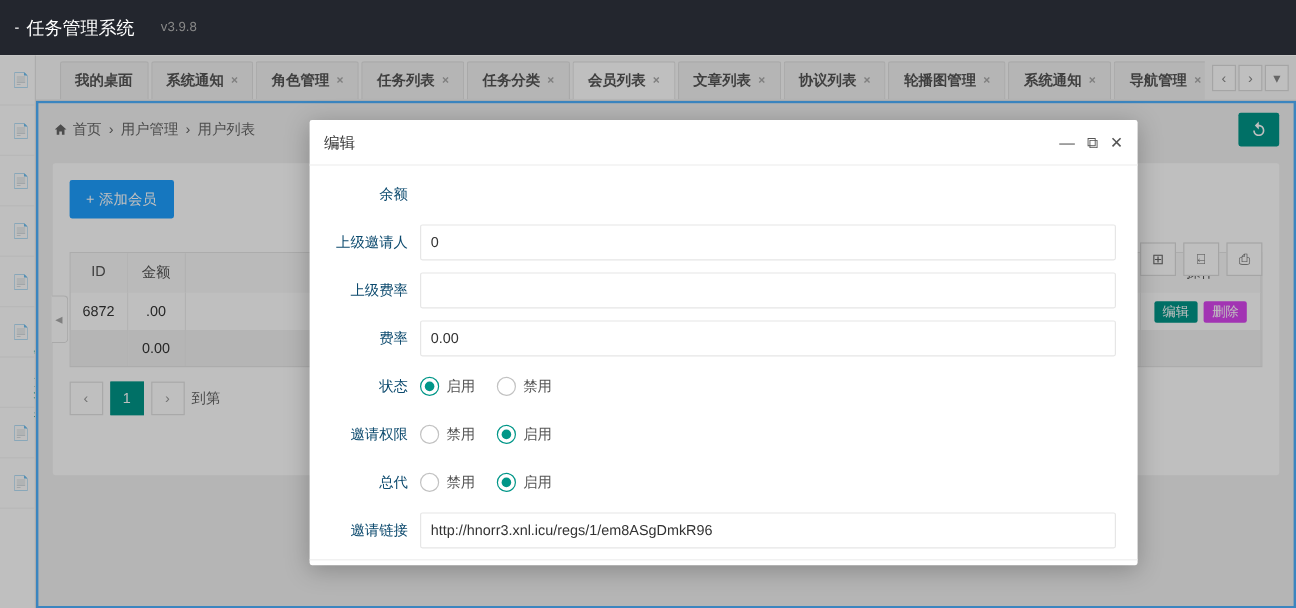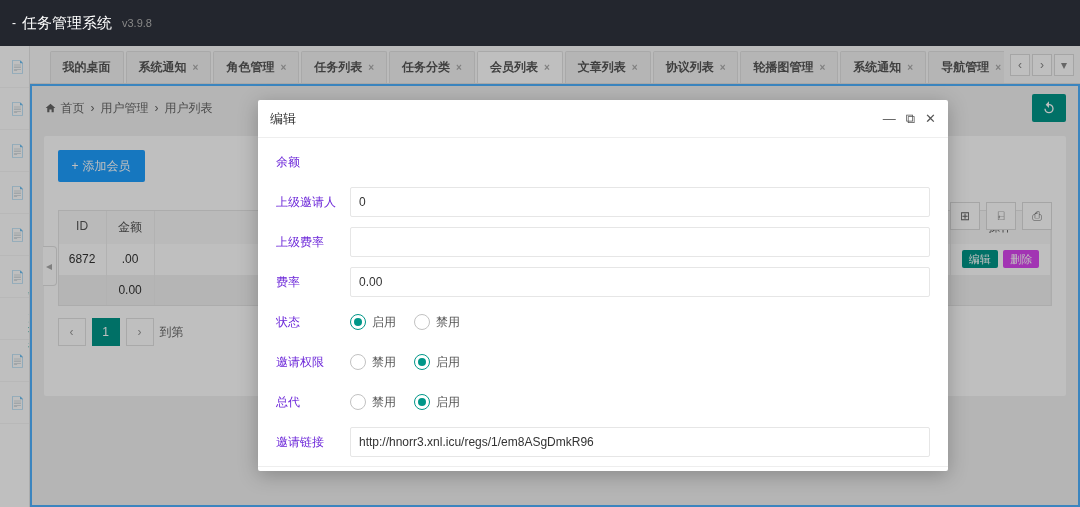--- a/index.html
+++ b/index.html
@@ -1,21 +1,21 @@
 <!DOCTYPE html>
 <html><head>
 <meta charset="utf-8">
 <style>
   * { box-sizing: border-box; margin: 0; padding: 0; }
   body { font-family: "Microsoft YaHei", "Helvetica Neue", Arial, sans-serif; font-size: 12px; color: #333; background: #fff; width:1080px; height:507px; overflow:hidden; position:relative; }
   .topbar { height: 46px; background: #23262e; color:#fff; display:flex; align-items:center; padding:0 12px; justify-content:space-between; }
   .topbar-left { display:flex; align-items:center; gap:6px;}
   .title { font-size:15px; font-weight:500;}
   .subtitle { font-size:15px; font-weight:500; }
-  .version { font-size:11px; color:#888; margin-left:4px;}
+  .version { font-size:11px; color:#888; margin-left:16px;}
   .topbar-right { display:flex; align-items:center; gap:14px; font-size:13px;}
   .topbar-right span { cursor:pointer; }
   svg { display:block; }
 
   .wrap { display:flex; height:calc(100% - 46px); }
   .sidebar { width:135px; background:#fff; border-right:1px solid #e6e6e6; overflow:hidden;}
   .sidebar-item { display:flex; align-items:center; justify-content:space-between; padding:0 10px; height:42px; cursor:pointer; color:#333; border-bottom:1px solid #f6f6f6;}
   .sidebar-item .lbl { display:flex; align-items:center; gap:6px;}
   .sidebar-item.sub { padding-left:28px; color:#009688;}
 
@@ -59,21 +59,21 @@
   .drag-handle { position:absolute; left:-1px; top:110px; width:14px; height:40px; background:#fff; border:1px solid #e2e2e2; border-left:none; border-radius:0 4px 4px 0; display:flex; align-items:center; justify-content:center; color:#aaa; cursor:pointer;}
 
   
   .modal-mask { position:absolute; inset:46px 0 0 0; background:rgba(0,0,0,0.25); }
   .modal { position:absolute; left:258px; top:100px; width:690px; background:#fff; box-shadow:0 4px 20px rgba(0,0,0,0.25); border-radius:2px; z-index:30;}
   .modal-head { height:38px; display:flex; align-items:center; justify-content:space-between; padding:0 12px; border-bottom:1px solid #eee; font-size:13px; color:#333;}
   .modal-head .mhicons { display:flex; gap:10px; color:#555;}
   .modal-head .mhicons span { cursor:pointer; }
   .modal-body { max-height:330px; overflow:hidden; padding:4px 0;}
   .fr { display:flex; align-items:center; min-height:40px; padding:4px 18px;}
-  .flabel { width:74px; text-align:left; padding-right:10px; color:#6d28d9; font-size:12px;}
+  .flabel { width:74px; text-align:right; padding-right:10px; color:#0c4a6e; font-size:12px;}
   .fctl { flex:1; }
   .finp { width:100%; height:30px; border:1px solid #e6e6e6; padding:0 8px; font-size:12px; color:#333; outline:none; border-radius:2px;}
   .radio-grp { display:flex; gap:18px; align-items:center;}
   .rad { display:flex; align-items:center; gap:6px; cursor:pointer; font-size:12px; color:#555;}
   .rc { width:16px; height:16px; border-radius:50%; border:1px solid #c2c2c2; position:relative;}
   .rad.checked .rc { border-color:#009688;}
   .rad.checked .rc::after { content:""; position:absolute; width:8px; height:8px; background:#009688; border-radius:50%; left:3px; top:3px;}
   .modal-foot { height:5px; border-top:1px solid #eee; overflow:hidden;}
   .main-webview-border { position:absolute; inset:0; border:2px solid #4fb2ff; pointer-events:none;}
 </style>

